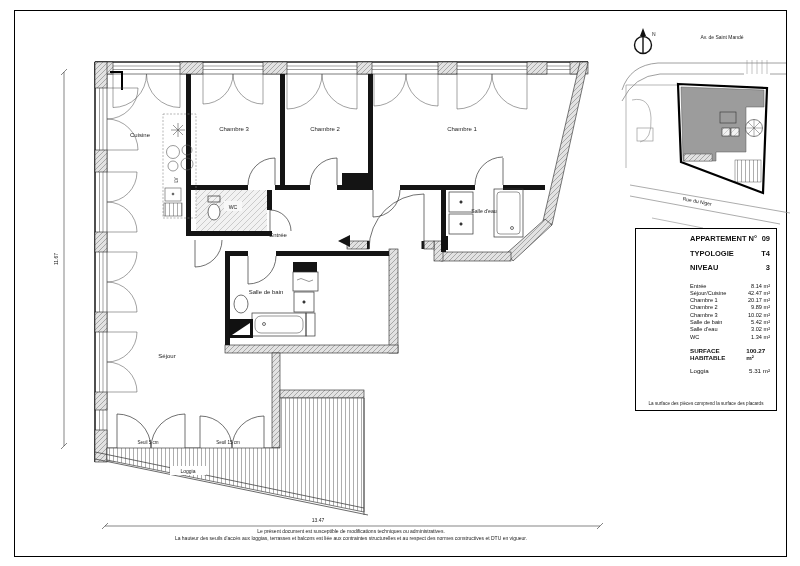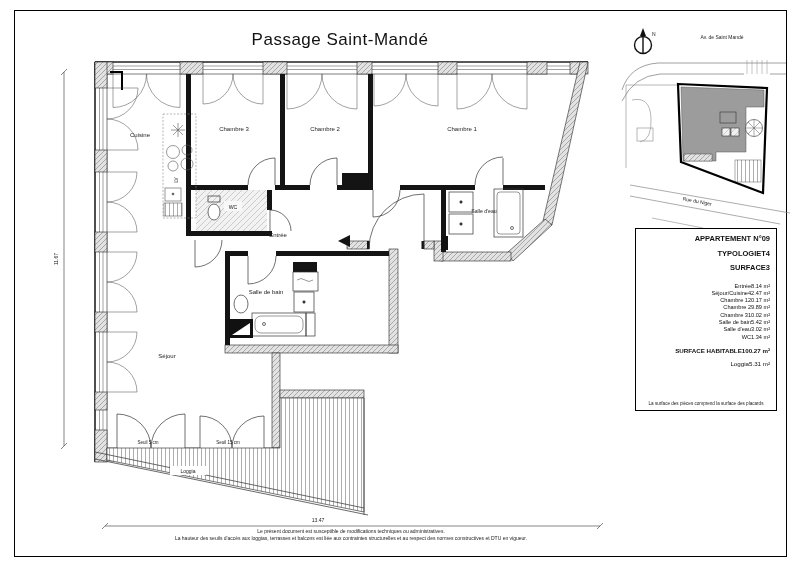--- a/index.html
+++ b/index.html
@@ -6,37 +6,36 @@
   .page{position:relative;width:800px;height:566px;background:#fff;overflow:hidden;
         font-family:"Liberation Sans",sans-serif;color:#111;}
   .border-frame{position:absolute;left:14px;top:10px;width:771px;height:545px;
         border:1px solid #000;}
   .title{position:absolute;left:90px;top:30px;width:500px;text-align:center;
         font-size:17px;font-weight:normal;letter-spacing:.5px;margin:0;color:#111;}
   svg text{font-family:"Liberation Sans",sans-serif;fill:#1c1c1c;}
   .info-panel{position:absolute;left:635px;top:228px;width:142px;height:183px;
         border:1px solid #000;background:#fff;box-sizing:border-box;
         padding:5px 6px 4px 6px;display:flex;flex-direction:column;}
-  .ip-row{display:flex;justify-content:flex-end;align-items:baseline;}
+  .ip-row{display:flex;justify-content:space-between;align-items:baseline;margin-left:48px;}
   .ip-head{font-weight:bold;font-size:7.5px;margin-bottom:5.5px;}
   .ip-room{font-size:5.6px;line-height:7.3px;}
   .ip-rooms{margin-top:5px;}
   .ip-total{font-weight:bold;font-size:6.2px;margin-top:6px;}
   .ip-loggia{font-size:6.2px;margin-top:6px;}
   .ip-spacer{flex:1;}
   .ip-note{font-size:4.6px;text-align:center;color:#222;}
   .disclaimer{position:absolute;left:15px;top:528px;width:672px;text-align:center;
         font-size:5px;line-height:7px;color:#222;}
 </style>
 </head>
 <body>
 
 <div class="page">
   <div class="border-frame"></div>
-  <h1 class="title">Passage Saint-Mandé</h1>
 
   <svg width="800" height="566" viewBox="0 0 800 566" style="position:absolute;left:0;top:0;">
     <defs>
       <pattern id="hatch" patternUnits="userSpaceOnUse" width="5" height="5">
         <rect width="5" height="5" fill="#e2e2e2"></rect>
         <path d="M0,5 L5,0 M-1,1 L1,-1 M4,6 L6,4" stroke="#8f8f8f" stroke-width="0.7"></path>
       </pattern>
       <pattern id="stripes" patternUnits="userSpaceOnUse" width="4" height="4">
         <rect width="4" height="4" fill="#ffffff"></rect>
         <path d="M1.5,0 V4" stroke="#777" stroke-width="0.6"></path>
@@ -256,21 +255,21 @@
   <div class="info-panel">
     <div class="ip-row ip-head">
         <span>APPARTEMENT N°</span>
         <span>09</span>
       </div>
     <div class="ip-row ip-head">
         <span>TYPOLOGIE</span>
         <span>T4</span>
       </div>
     <div class="ip-row ip-head">
-        <span>SURFACE</span>
+        <span>NIVEAU</span>
         <span>3</span>
       </div>
     <div class="ip-rooms">
       <div class="ip-row ip-room">
           <span>Entrée</span>
           <span>8.14 m²</span>
         </div>
       <div class="ip-row ip-room">
           <span>Séjour/Cuisine</span>
           <span>42.47 m²</span>

